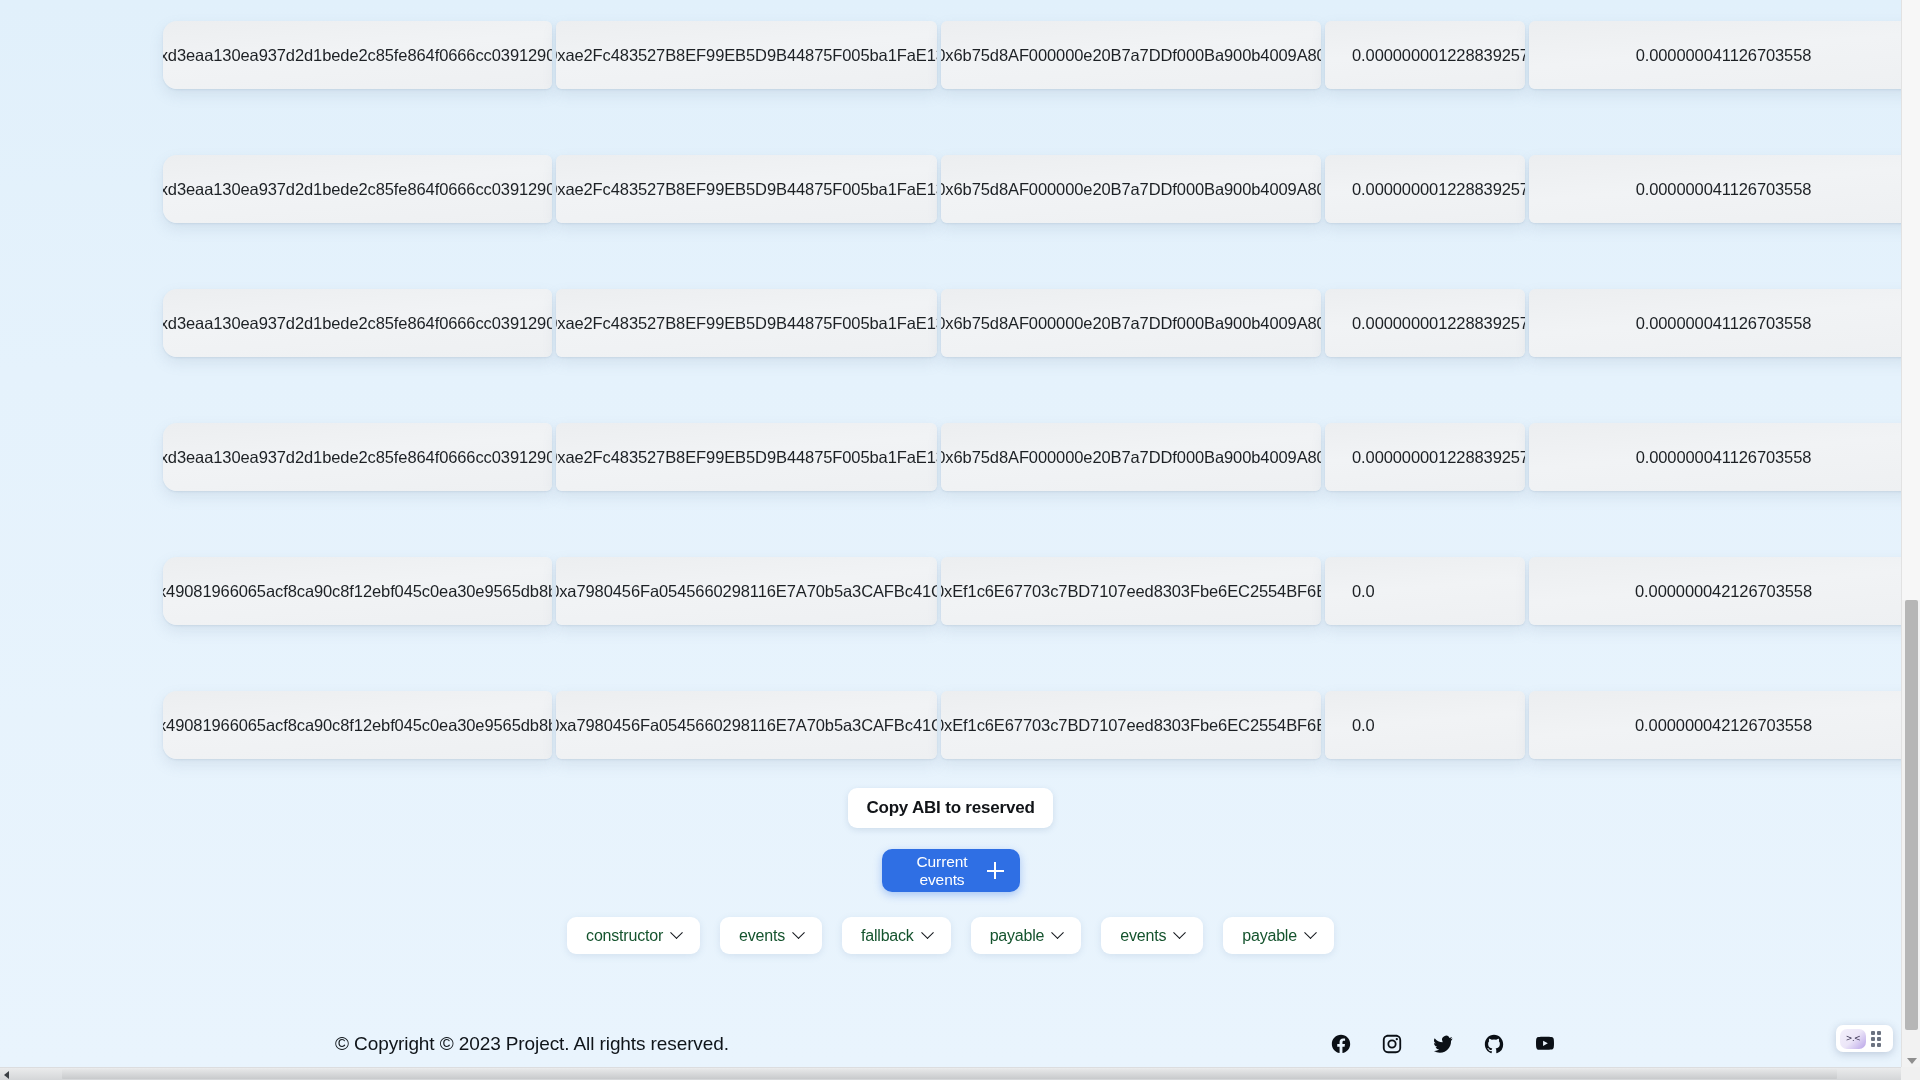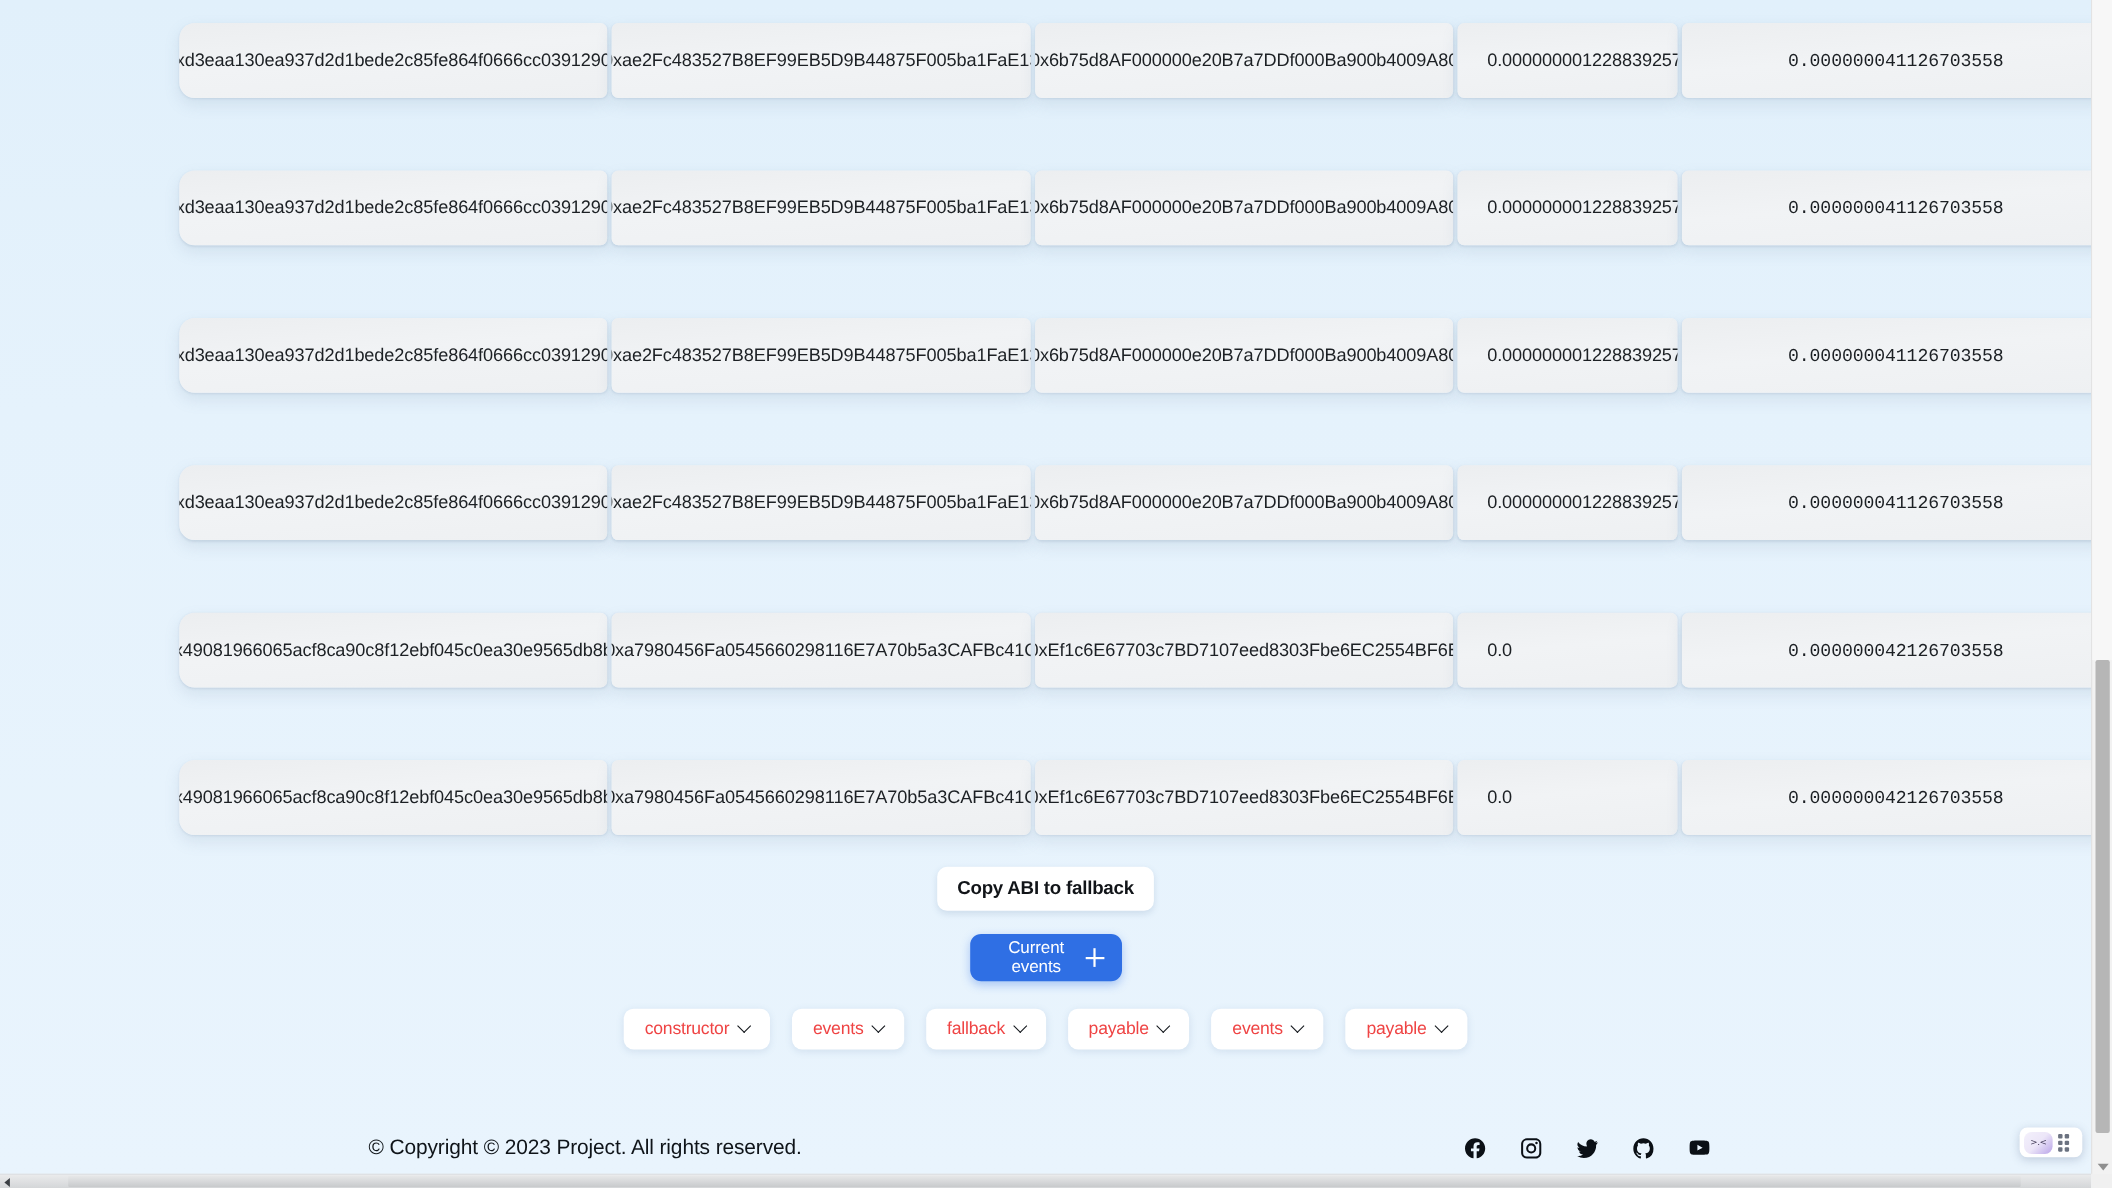--- a/index.html
+++ b/index.html
@@ -56,21 +56,21 @@
     overflow: hidden;
     box-shadow: 0 6px 14px rgba(120,145,170,0.16),
                 0 1px 2px rgba(120,145,170,0.18);
     flex: none;
   }
 
   .cell.c0 { width: 389px; border-radius: 14px 6px 6px 14px; }
   .cell.c1 { width: 381px; border-radius: 6px; }
   .cell.c2 { width: 380px; border-radius: 6px; }
   .cell.c3 { width: 200px; border-radius: 6px; justify-content: flex-start; padding-left: 27px; }
-  .cell.c4 { width: 389px; border-radius: 6px 14px 14px 6px; font-family: Liberation Mono, monospace; }
+  .cell.c4 { width: 389px; border-radius: 6px 14px 14px 6px; }
 
   
   #actions {
     position: absolute;
     top: 788px;
     left: 0;
     width: 1901px;
     display: flex;
     flex-direction: column;
     align-items: center;
@@ -142,21 +142,21 @@
     height: 37px;
     padding: 0 19px;
     display: flex;
     align-items: center;
     gap: 9px;
     cursor: pointer;
     box-shadow: 0 2px 7px rgba(95,125,165,0.15);
   }
   .chip .chip-label {
     font-size: 16px;
-    color: #ef4444;
+    color: #14532d;
     letter-spacing: -0.2px;
   }
   .chev {
     width: 9px; height: 9px;
     border-right: 1.6px solid #13171c;
     border-bottom: 1.6px solid #13171c;
     transform: rotate(45deg) translate(-2px,-2px);
     flex: none;
   }
 
@@ -335,21 +335,21 @@
       <div class="table-row">
         <div class="cell c0">0x49081966065acf8ca90c8f12ebf045c0ea30e9565db8b1</div>
         <div class="cell c1">0xa7980456Fa0545660298116E7A70b5a3CAFBc41C</div>
         <div class="cell c2">0xEf1c6E67703c7BD7107eed8303Fbe6EC2554BF6B</div>
         <div class="cell c3">0.0</div>
         <div class="cell c4">0.000000042126703558</div>
       </div>
     </div>
 
   <div id="actions">
-    <button id="copy-abi">Copy ABI to fallback</button>
+    <button id="copy-abi">Copy ABI to reserved</button>
     <button id="current-state">
       <span class="cs-label">Current events</span>
       <span class="plus"></span>
     </button>
   </div>
 
   <div id="chips">
       <button class="chip">
         <span class="chip-label">constructor</span>
         <span class="chev"></span>

